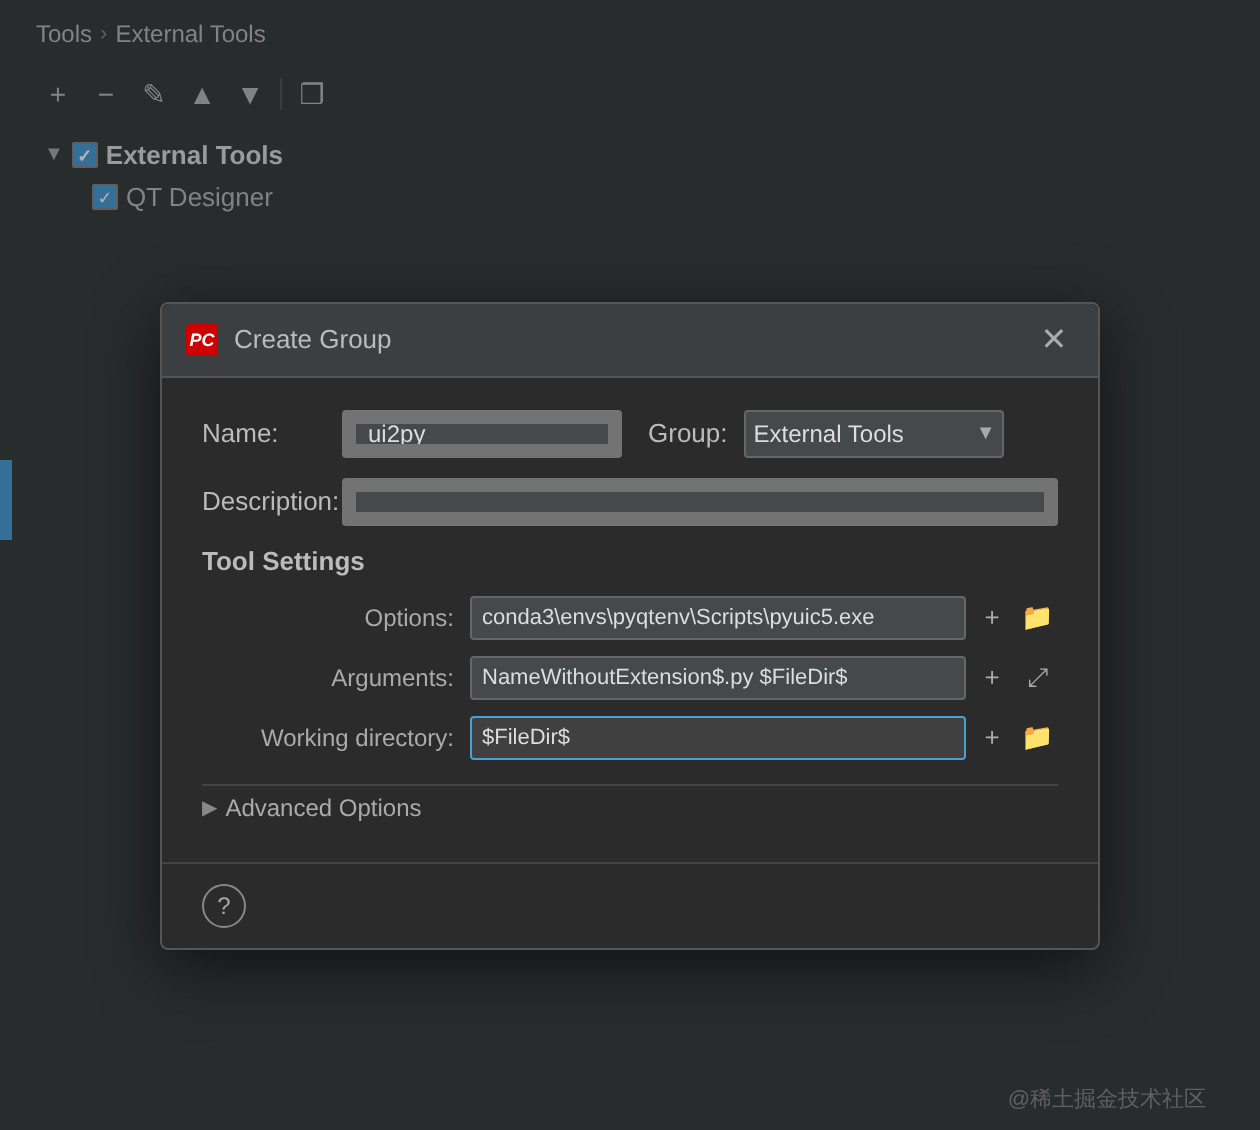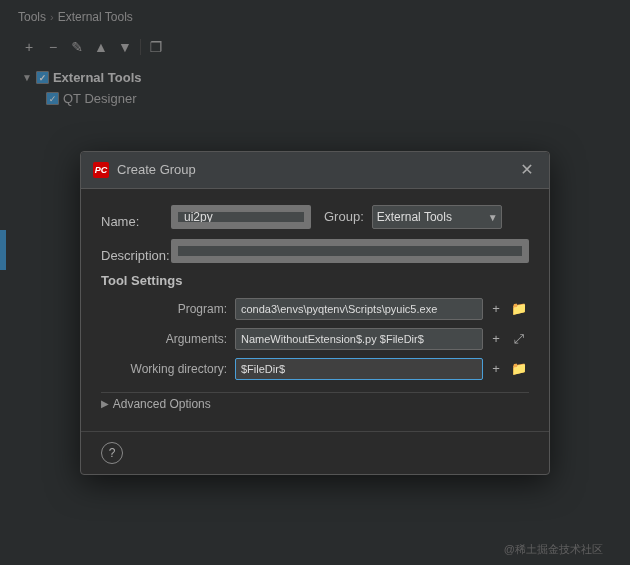--- a/index.html
+++ b/index.html
@@ -205,21 +205,21 @@
       border-radius: 2px;
     }
 
     .dialog-body {
       padding: 16px 20px;
     }
 
     
     .form-row {
       display: flex;
-      align-items: flex-end;
+      align-items: center;
       margin-bottom: 10px;
     }
     .form-label {
       color: #bbbbbb;
       font-size: 13px;
       min-width: 70px;
     }
     .form-input {
       background: #45494a;
       border: 7px solid #737373;
@@ -484,21 +484,21 @@
       <div class="form-row">
         <span class="form-label">Description:</span>
         <input class="form-input desc-input" type="text" value="" style="">
       </div>
 
       <div class="section-title">Tool Settings</div>
 
       <div class="settings-grid">
 
         <div class="setting-row">
-          <span class="setting-label">Program:</span>
+          <span class="setting-label">Options:</span>
           <div class="setting-input-wrap">
             <input class="setting-input" type="text" value="conda3\envs\pyqtenv\Scripts\pyuic5.exe" style="">
             <button class="icon-btn">+</button>
             <button class="icon-btn">📁</button>
           </div>
         </div>
 
         <div class="setting-row">
           <span class="setting-label">Arguments:</span>
           <div class="setting-input-wrap">

